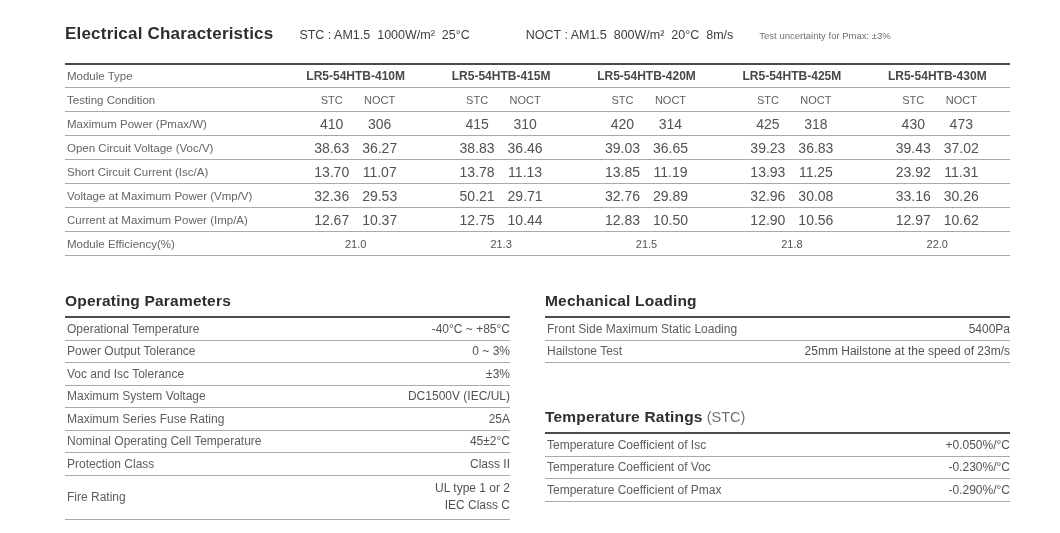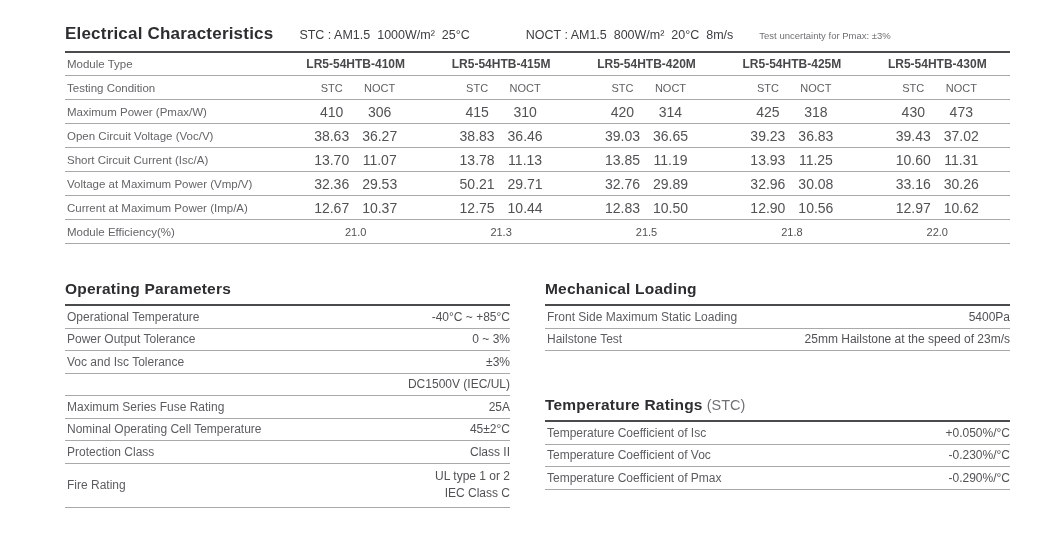--- a/index.html
+++ b/index.html
@@ -8,21 +8,21 @@
     background: #ffffff;
     font-family: "Liberation Sans", sans-serif;
     color: #565759;
     overflow: hidden;
   }
   .page { padding: 24px 50px 0 65px; width: 1060px; }
 
   
   .e-header {
     display: flex; align-items: baseline;
-    padding-bottom: 7px;
+    padding-bottom: 19px;
     border-bottom: 2px solid #4a4b4d;
     width: 945px;
   }
   .e-title {
     font-size: 17px; font-weight: bold; color: #2d2e30;
     letter-spacing: 0.2px;
   }
   .cond { font-size: 12.5px; color: #3d3e40; white-space: pre-wrap; }
   .cond-stc { margin-left: 26px; }
   .cond-noct { margin-left: 56px; }
@@ -191,21 +191,21 @@
       </div>
       <div class="egroup">
         <span class="v">13.85</span>
         <span class="v">11.19</span>
       </div>
       <div class="egroup">
         <span class="v">13.93</span>
         <span class="v">11.25</span>
       </div>
       <div class="egroup">
-        <span class="v">10.60</span>
+        <span class="v">23.92</span>
         <span class="v">11.31</span>
       </div>
     </div>
 
     <div class="erow">
       <div class="elabel">Voltage at Maximum Power (Vmp/V)</div>
       <div class="egroup">
         <span class="v">32.36</span>
         <span class="v">29.53</span>
       </div>
@@ -273,20 +273,21 @@
       </div>
       <div class="srow">
         <div class="slbl">Power Output Tolerance</div>
         <div class="sval">0 ~ 3%</div>
       </div>
       <div class="srow">
         <div class="slbl">Voc and Isc Tolerance</div>
         <div class="sval">±3%</div>
       </div>
       <div class="srow">
+        <div class="slbl">Maximum System Voltage</div>
         <div class="sval">DC1500V (IEC/UL)</div>
       </div>
       <div class="srow">
         <div class="slbl">Maximum Series Fuse Rating</div>
         <div class="sval">25A</div>
       </div>
       <div class="srow">
         <div class="slbl">Nominal Operating Cell Temperature</div>
         <div class="sval">45±2°C</div>
       </div>

